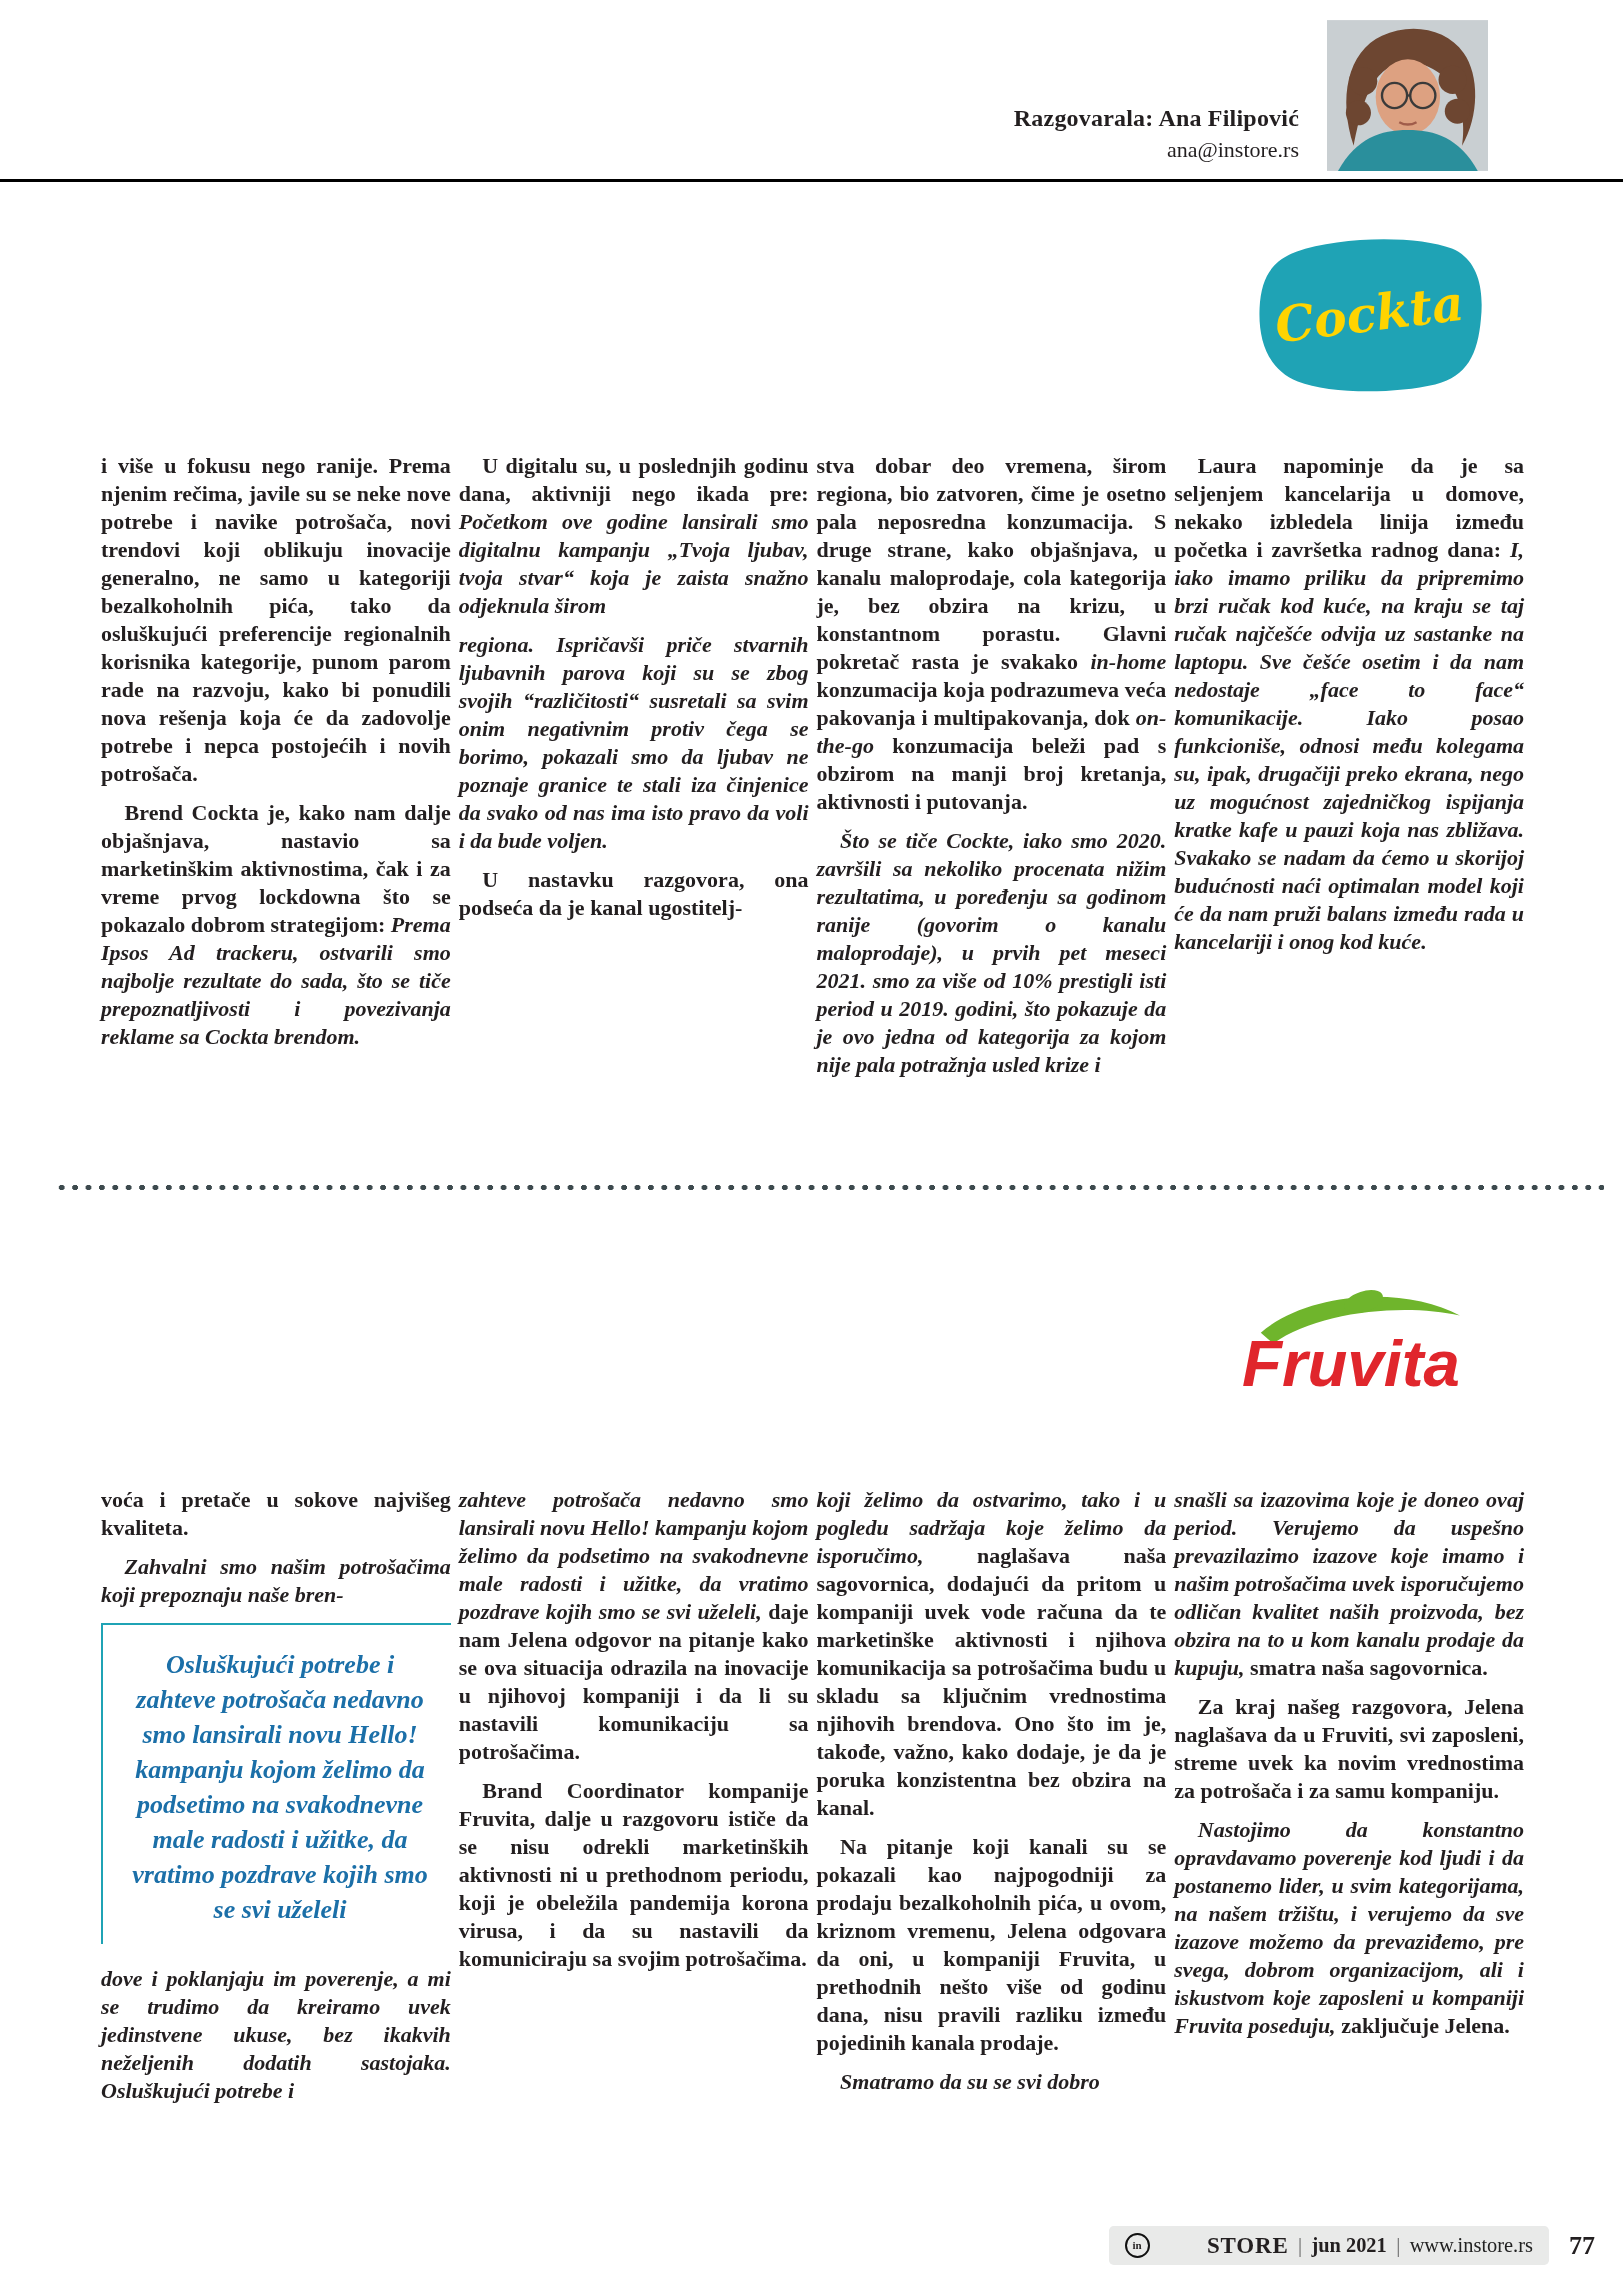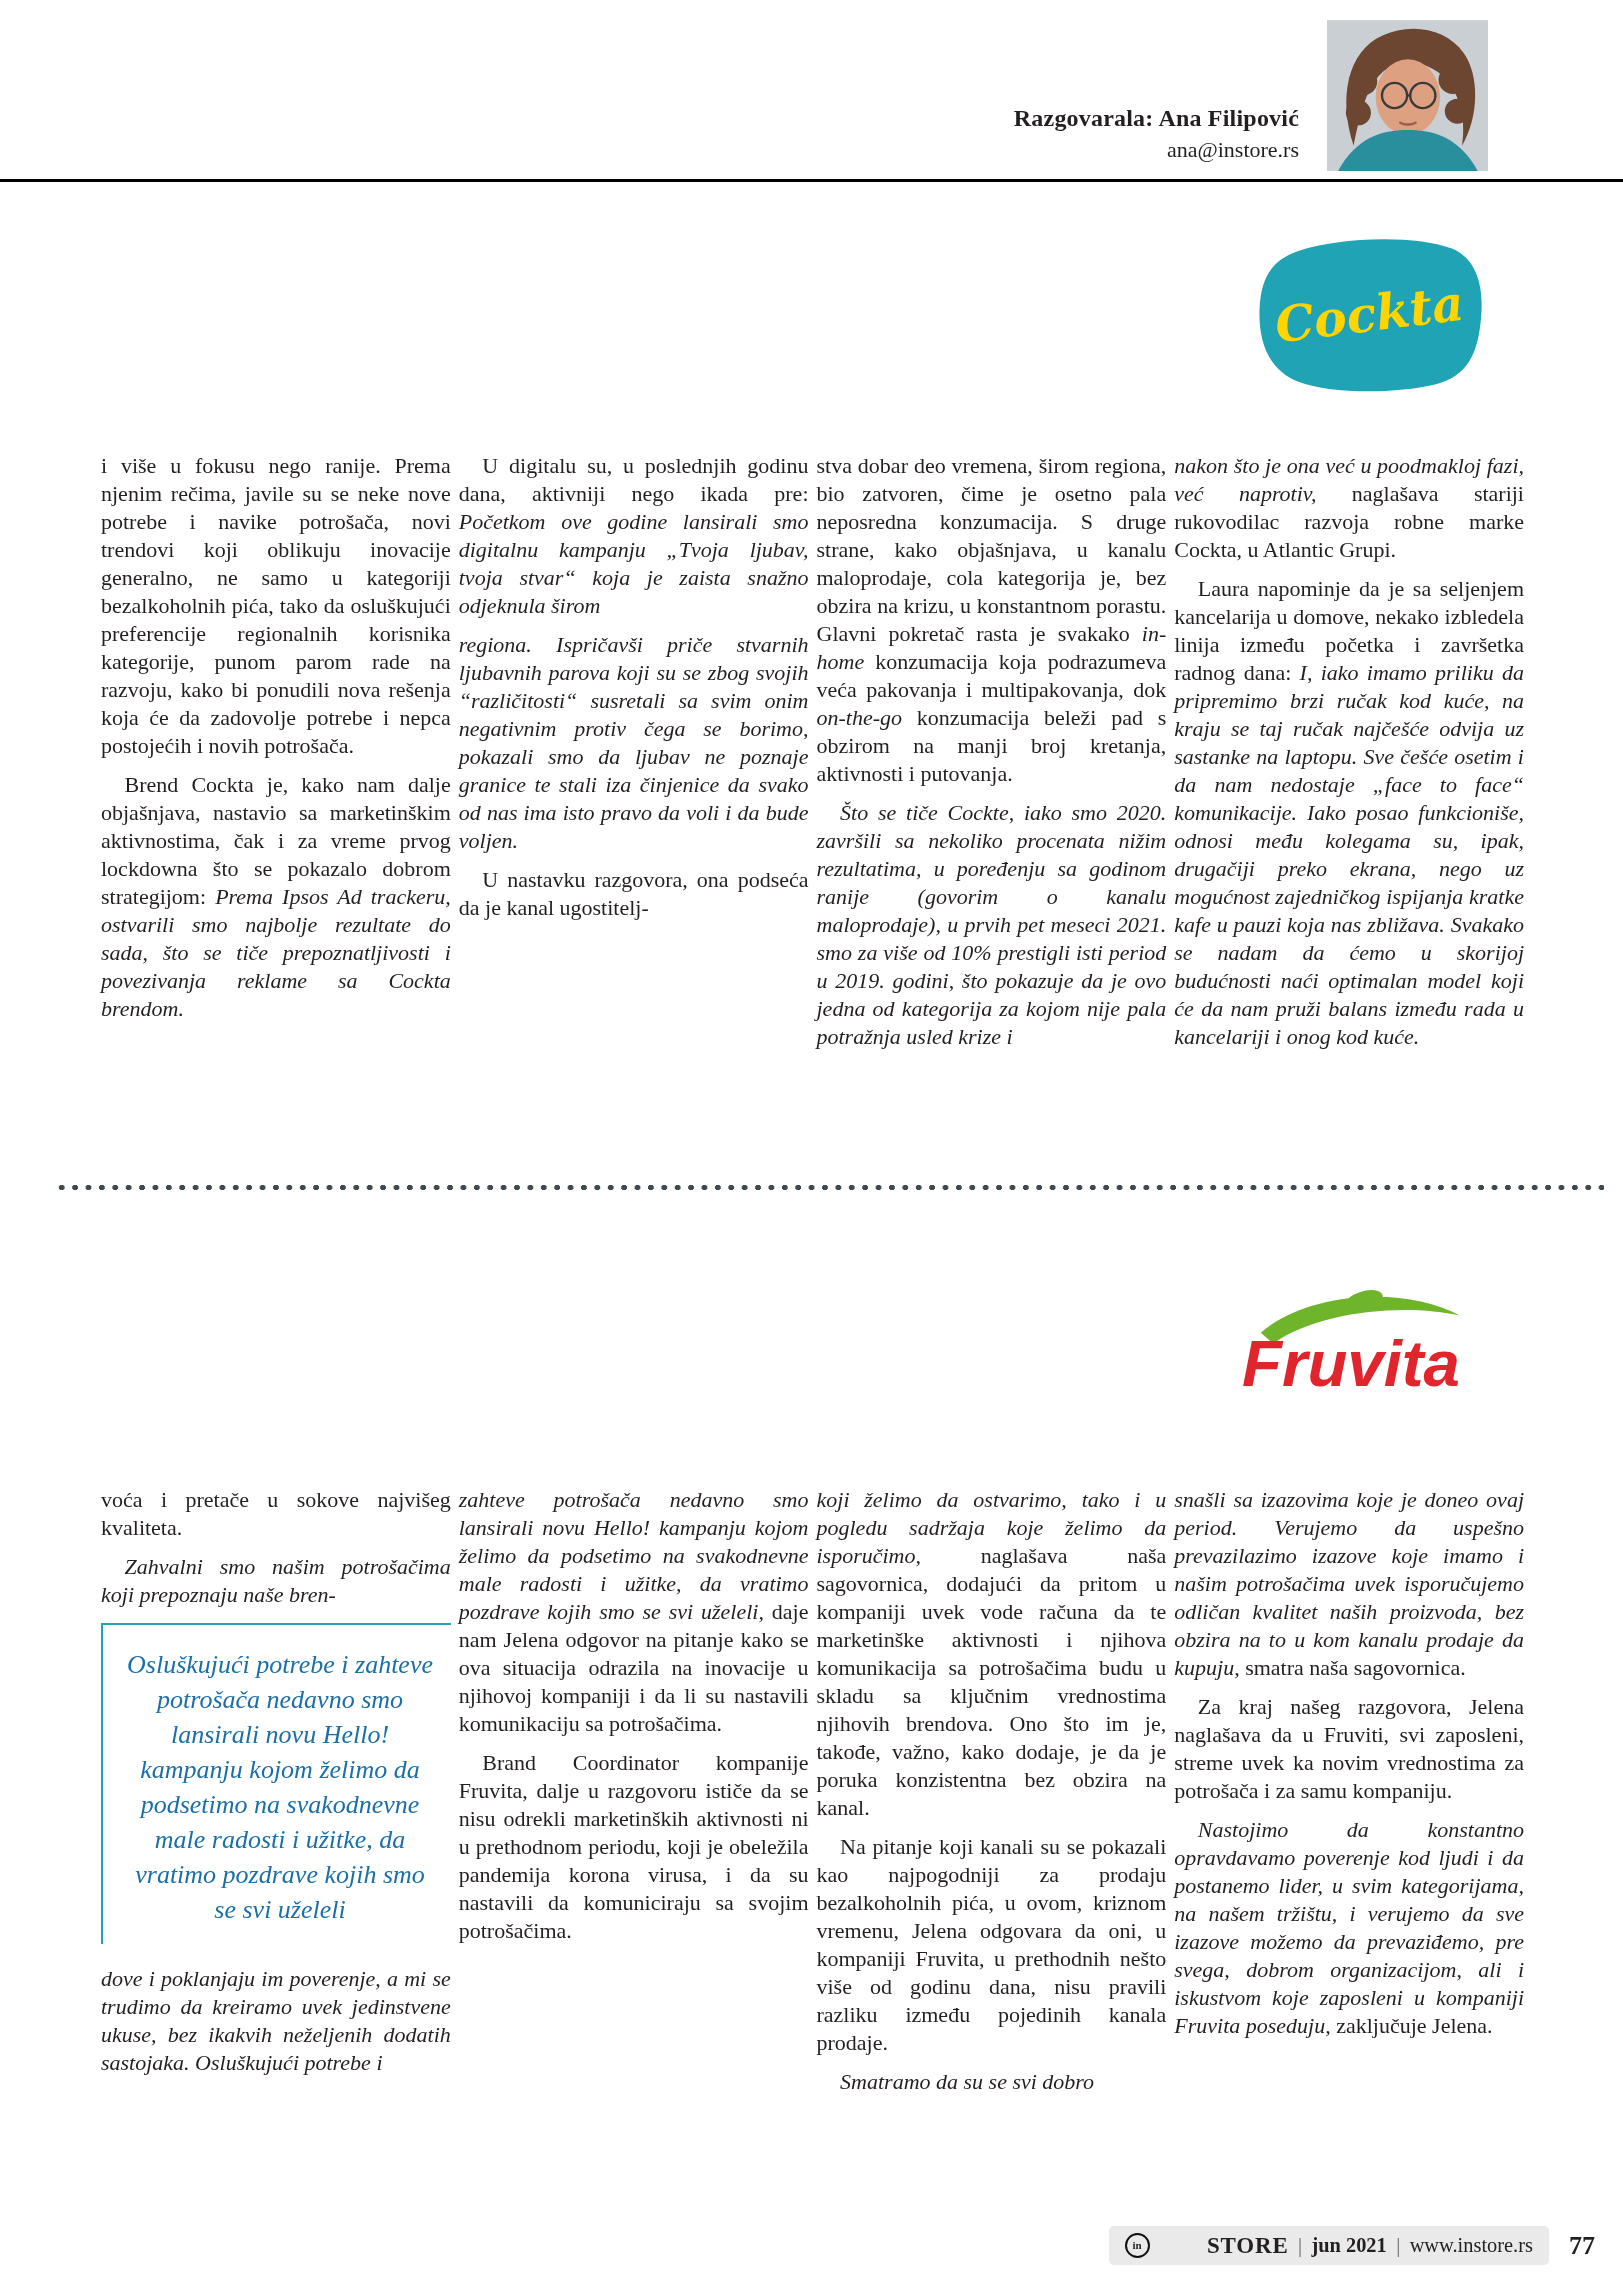--- a/index.html
+++ b/index.html
@@ -19,21 +19,21 @@
   .author-photo { position:absolute; top:20.4px; right:135px; width:161px; height:151px; }
   .header-rule { position:absolute; top:179px; left:0; width:1623px; height:3.1px; background:#000; }
 
   
   .cockta-logo  { position:absolute; top:234px;  right:139px; width:229px; height:162px; }
   .fruvita-logo { position:absolute; top:1272px; right:132px; width:280px; height:140px; }
 
   
   .section {
     position:absolute; left:101px; width:1423px;
-    display:grid; grid-template-columns:repeat(4, 1fr); column-gap:8px;
+    display:grid; grid-template-columns:repeat(4, 1fr); column-gap:8px;font-weight:bold;
   }
   .section-1 { top:452px; }
   .section-2 { top:1486px; }
   .col { font-size:22px; line-height:28px; text-align:justify; color:var(--body-text, #231f20); }
   .col p { margin:0 0 11px 0; }
   .col p.ind { text-indent:23.6px; }
   em { font-style:italic; }
 
   .pullquote {
     font-style:italic; text-align:center; text-indent:0;
@@ -126,21 +126,20 @@
       <div>
           <p><em>regiona. Ispričavši priče stvarnih ljubavnih parova koji su se zbog svojih “različitosti“ susretali sa svim onim negativnim protiv čega se borimo, pokazali smo da ljubav ne poznaje granice te stali iza činjenice da svako od nas ima isto pravo da voli i da bude voljen.</em></p>
           <p class="ind"><span>U nastavku razgovora, ona podseća da je kanal ugostitelj-</span></p>
         </div>
     </div>
     <div class="col">
         <p><span>stva dobar deo vremena, širom regiona, bio zatvoren, čime je osetno pala neposredna konzumacija. S druge strane, kako objašnjava, u kanalu maloprodaje, cola kategorija je, bez obzira na krizu, u konstantnom porastu. Glavni pokretač rasta je svakako </span><em>in-home</em><span> konzumacija koja podrazumeva veća pakovanja i multipakovanja, dok </span><em>on-the-go</em><span> konzumacija beleži pad s obzirom na manji broj kretanja, aktivnosti i putovanja.</span></p>
         <p class="ind"><em>Što se tiče Cockte, iako smo 2020. završili sa nekoliko procenata nižim rezultatima, u poređenju sa godinom ranije (govorim o kanalu maloprodaje), u prvih pet meseci 2021. smo za više od 10% prestigli isti period u 2019. godini, što pokazuje da je ovo jedna od kategorija za kojom nije pala potražnja usled krize i</em></p>
       </div>
     <div class="col">
-        <p><em>nakon što je ona već u poodmakloj fazi, već naprotiv, </em><span>naglašava stariji rukovodilac razvoja robne marke Cockta, u Atlantic Grupi.</span></p>
         <p class="ind"><span>Laura napominje da je sa seljenjem kancelarija u domove, nekako izbledela linija između početka i završetka radnog dana: </span><em>I, iako imamo priliku da pripremimo brzi ručak kod kuće, na kraju se taj ručak najčešće odvija uz sastanke na laptopu. Sve češće osetim i da nam nedostaje „face to face“ komunikacije. Iako posao funkcioniše, odnosi među kolegama su, ipak, drugačiji preko ekrana, nego uz mogućnost zajedničkog ispijanja kratke kafe u pauzi koja nas zbližava. Svakako se nadam da ćemo u skorijoj budućnosti naći optimalan model koji će da nam pruži balans između rada u kancelariji i onog kod kuće.</em></p>
       </div>
   </div>
 
   <div class="dotted-divider"></div>
 
   <svg class="fruvita-logo" viewBox="0 0 360 180" xmlns="http://www.w3.org/2000/svg">
     <path d="M64,78 C126,24 252,18 320,56 C250,40 138,50 80,92 Z" fill="var(--fruvita-green, #6fb52c)"></path>
     <ellipse cx="196" cy="38" rx="26" ry="13" transform="rotate(-18 196 38)" fill="var(--fruvita-green, #6fb52c)"></ellipse>
     <text x="180" y="146" text-anchor="middle" font-family="'Liberation Sans', sans-serif" font-weight="bold" font-style="italic" font-size="84" fill="var(--fruvita-red, #e0262c)">Fruvita</text>

